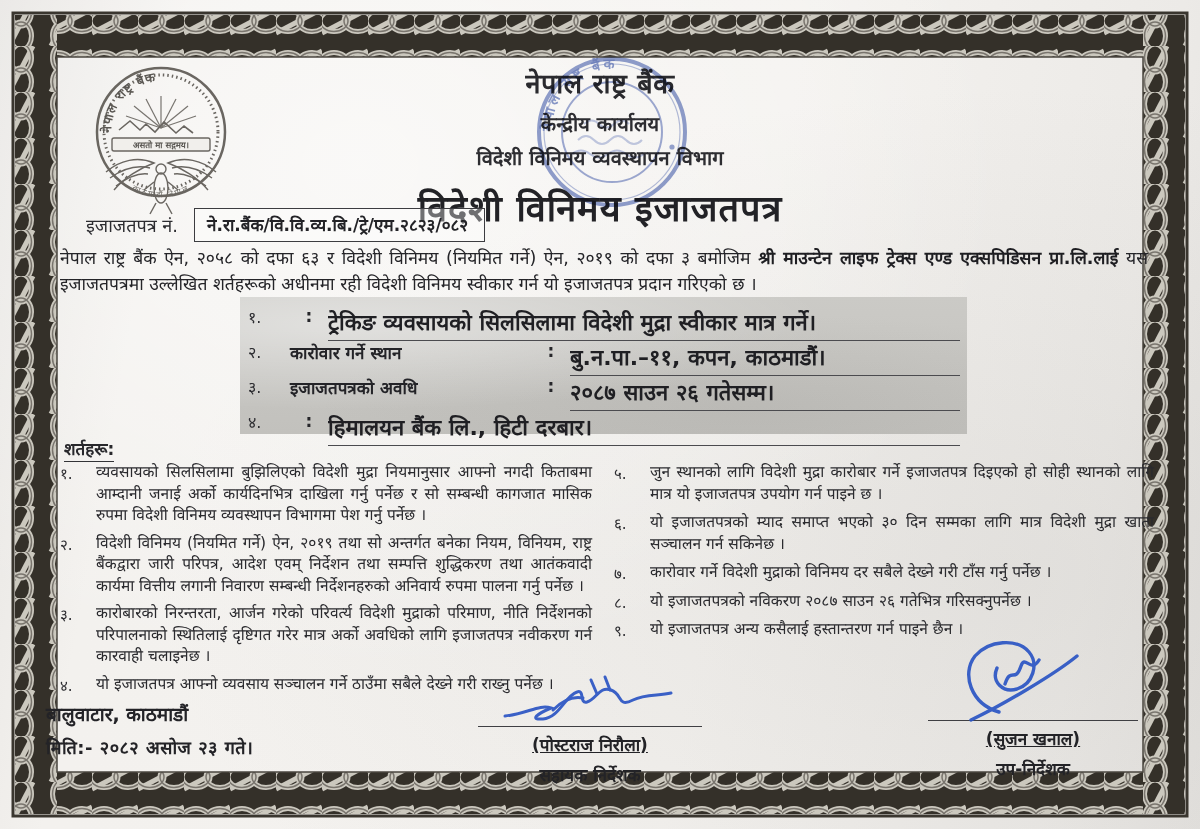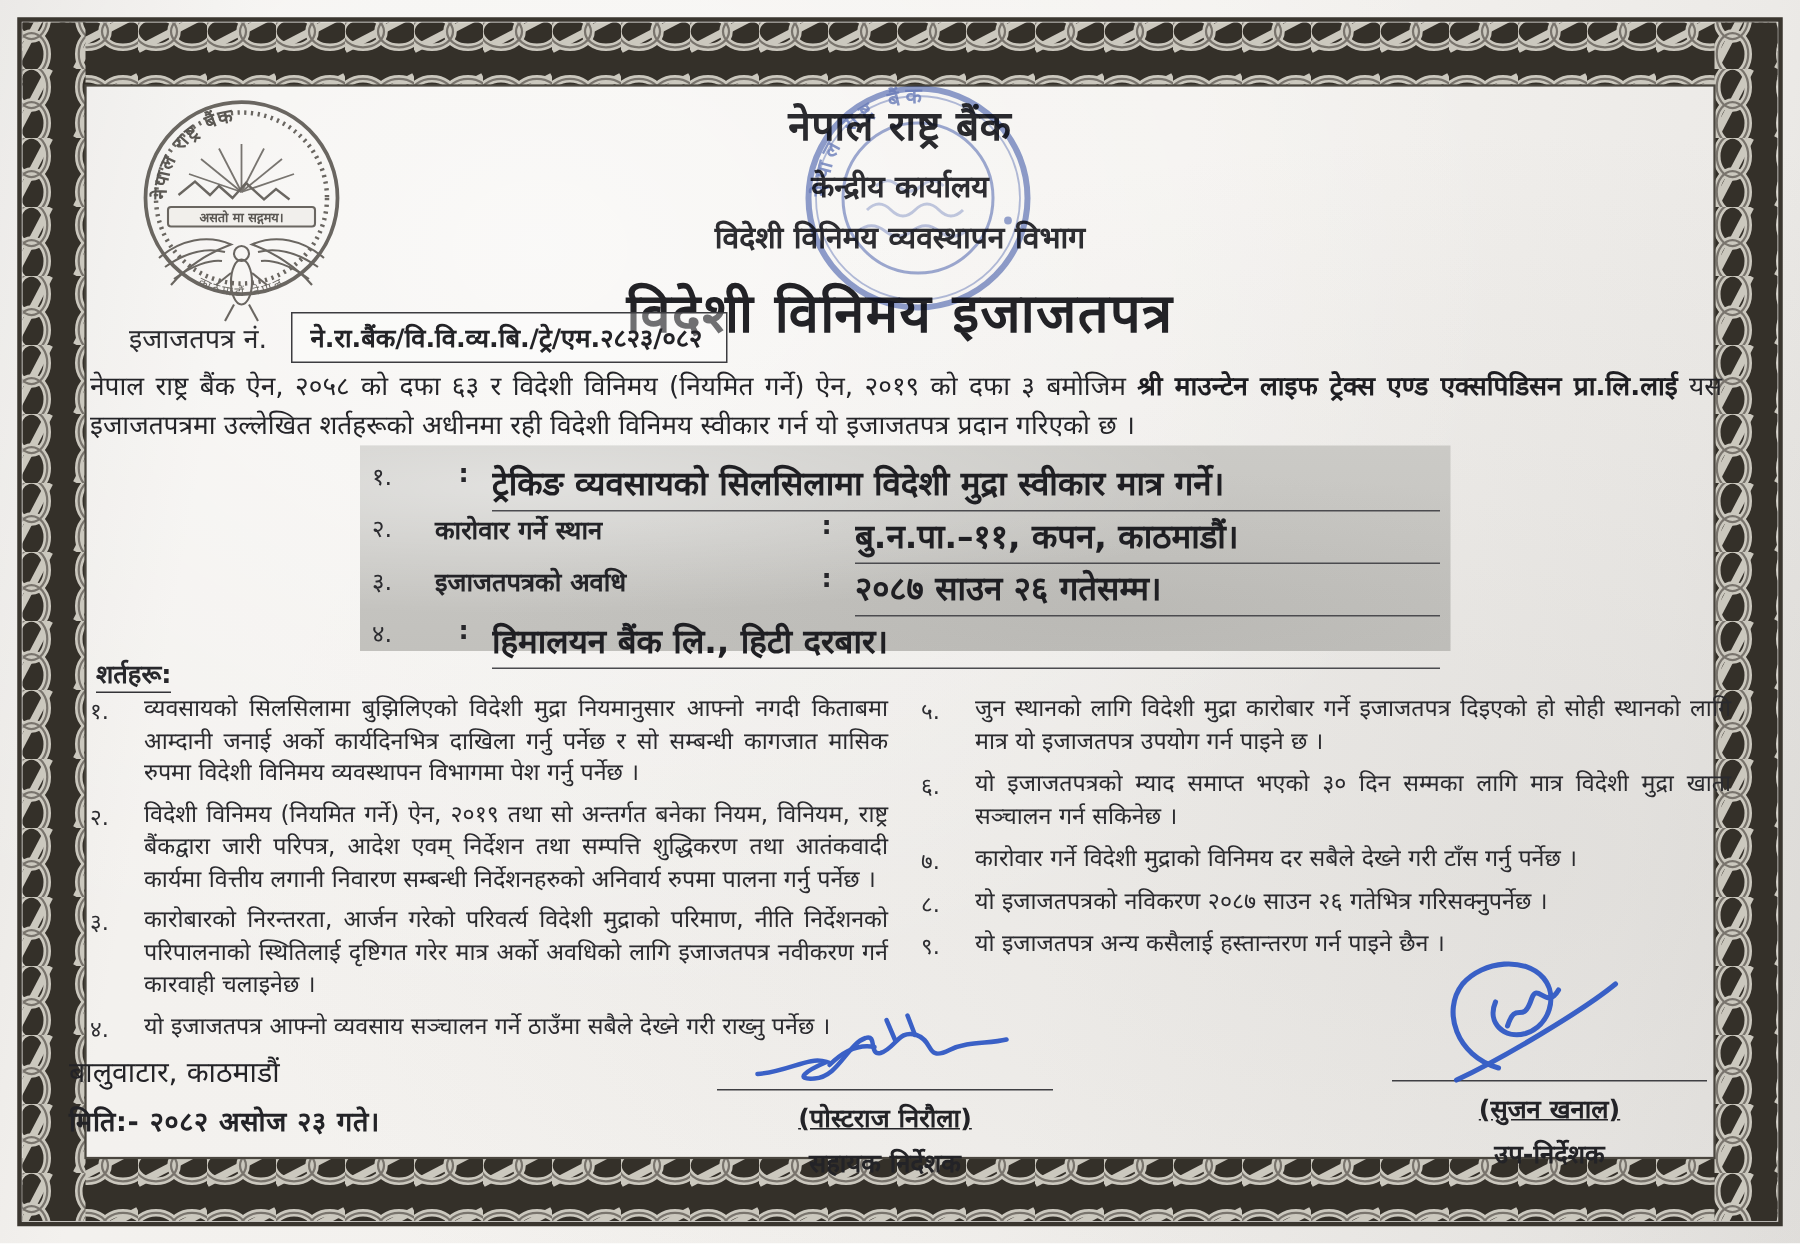--- a/index.html
+++ b/index.html
@@ -49,21 +49,21 @@
                   border-bottom:1.6px solid #333337; padding-bottom:1px; color:#28282c; }
   .cond-col { position:absolute; top:462px; z-index:2; }
   .cond-col.left  { left:60px;  width:532px; }
   .cond-col.right { left:614px; width:540px; }
   .cond-item { display:flex; margin-bottom:6px; }
   .c-no   { width:36px; flex:none; font-size:15px; color:#2d2d31; padding-top:1px; }
   .c-text { flex:1; font-size:15.5px; line-height:21.5px; text-align:justify; color:#2a2a2e; }
   .cond-col.right .cond-item { margin-bottom:7px; }
   
   .footer-left { position:absolute; left:46px; top:701px; z-index:2; }
-  .place { font-size:19px; font-weight:normal; color:#232327; }
+  .place { font-size:19px; font-weight:bold; color:#232327; }
   .date-line { font-size:18px; font-weight:bold; margin-top:8px; color:#232327; letter-spacing:.5px; }
   .sig-block { position:absolute; z-index:2; text-align:center; }
   .sig-block.center { left:478px; top:664px; width:224px; }
   .sig-block.right  { left:928px; top:636px; width:210px; }
   .sig-art { position:relative; height:62px; }
   .sig-block.right .sig-art { height:84px; }
   .sig-art svg { position:absolute; left:50%; transform:translateX(-50%); bottom:-8px; }
   .sig-line { border-top:1.6px solid #3f3f43; width:100%; }
   .sig-name  { font-size:17px; font-weight:bold; margin-top:6px; color:#232327;text-decoration:underline; }
   .sig-title { font-size:17px; font-weight:bold; margin-top:7px; color:#232327; }

